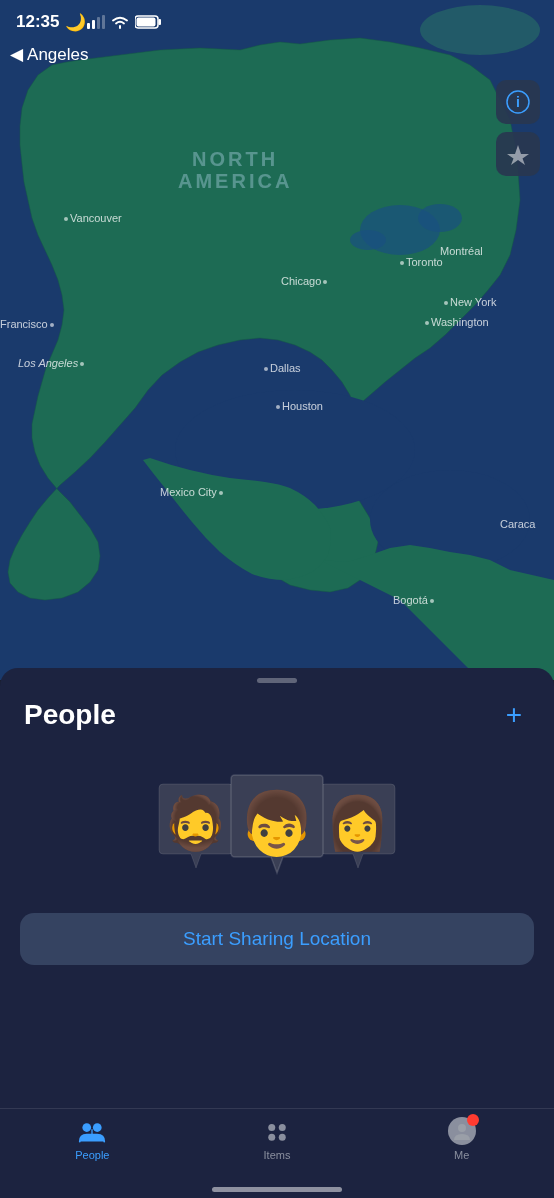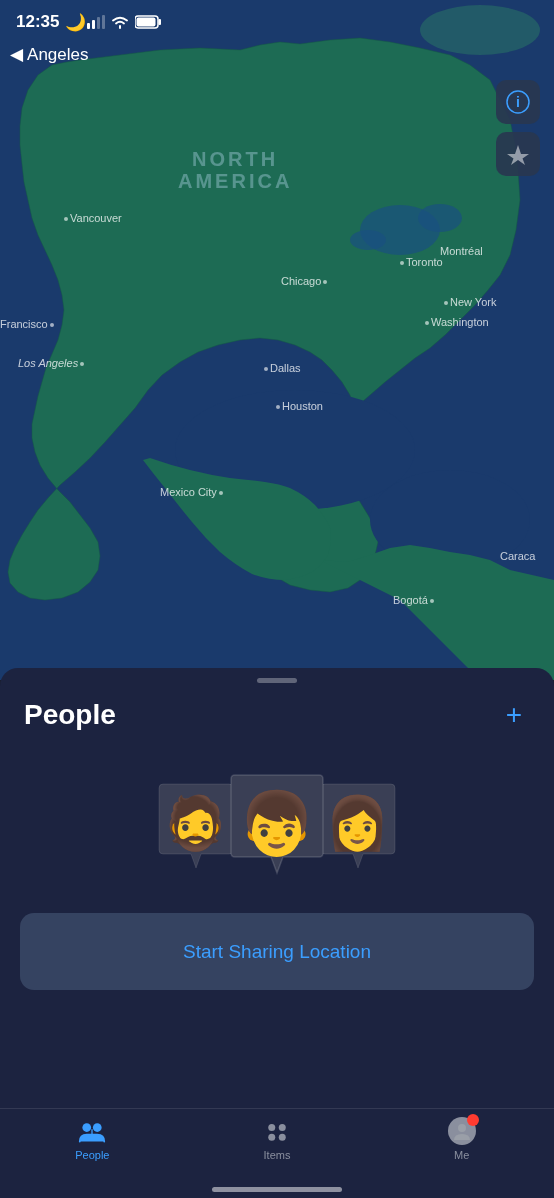--- a/index.html
+++ b/index.html
@@ -157,21 +157,21 @@
       font-size: 62px;
     }
     .avatar-bubble.left { z-index: 2; margin-right: -18px; }
     .avatar-bubble.right { z-index: 2; margin-left: -18px; }
 
     
     .start-sharing-btn {
       margin: 30px 20px 0;
       background: rgba(60, 75, 105, 0.8);
       border-radius: 14px;
-      height: 77px;
+      height: 52px;
       display: flex;
       align-items: center;
       justify-content: center;
     }
     .start-sharing-label {
       font-size: 19px;
       color: #3b9eff;
       font-weight: 400;
     }
 
@@ -490,21 +490,21 @@
   </div>
   <div class="city-label" style="top:400px; left:276px;">
     <span class="city-dot"></span>Houston
   </div>
   <div class="city-label" style="top:486px; left:160px;">
     Mexico City<span class="city-dot" style="margin-left:2px;margin-right:0;"></span>
   </div>
   <div class="city-label" style="top:594px; left:393px;">
     Bogotá<span class="city-dot" style="margin-left:2px;margin-right:0;"></span>
   </div>
-  <div class="city-label" style="top:550px; left:500px;text-align:right;">
+  <div class="city-label" style="top:518px; left:500px;text-align:right;">
     Caraca
   </div>
 
   
   <div class="map-region-label" style="top:148px; left:192px;">NORTH</div>
   <div class="map-region-label" style="top:170px; left:178px;">AMERICA</div>
 
   
   <div class="map-controls">
     <div class="map-btn">

